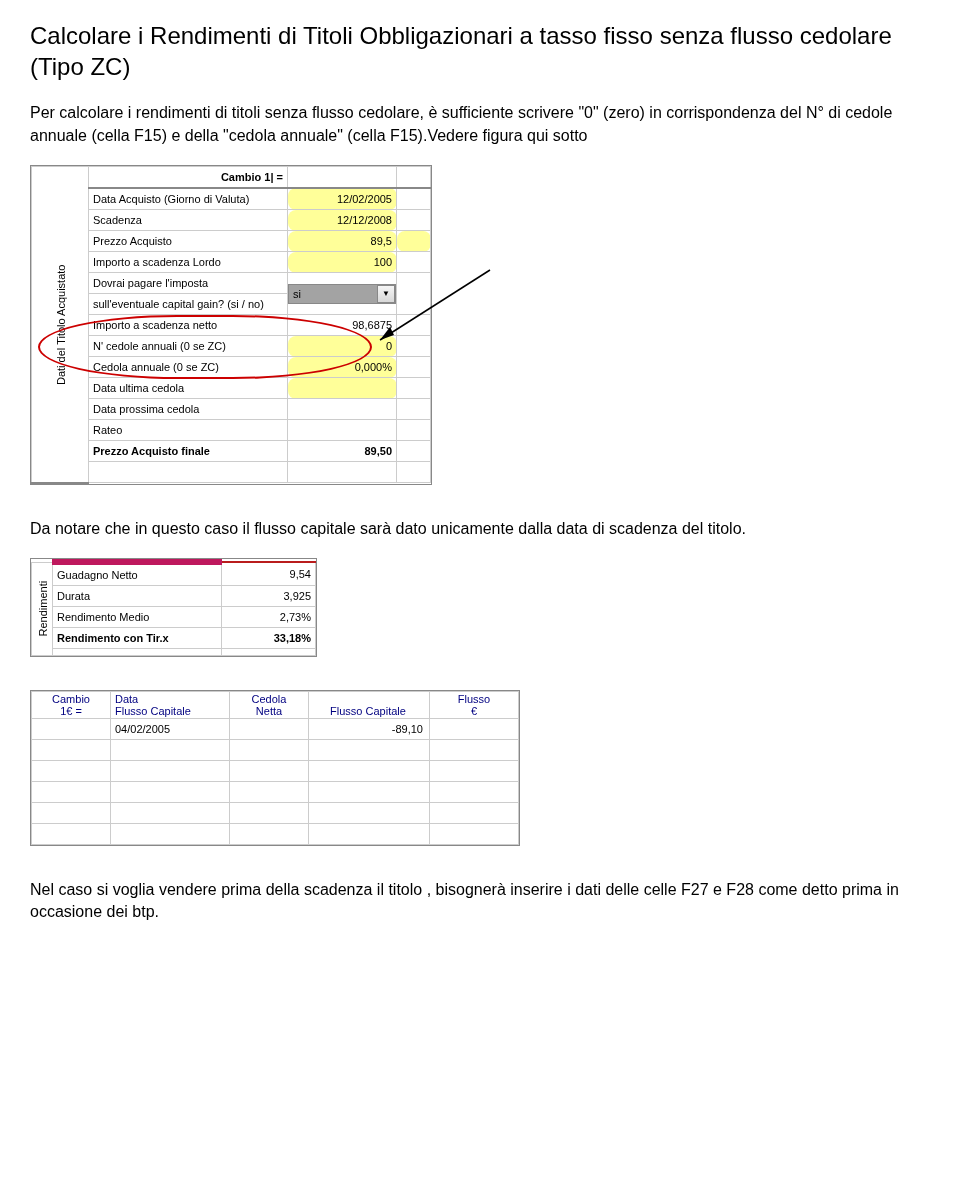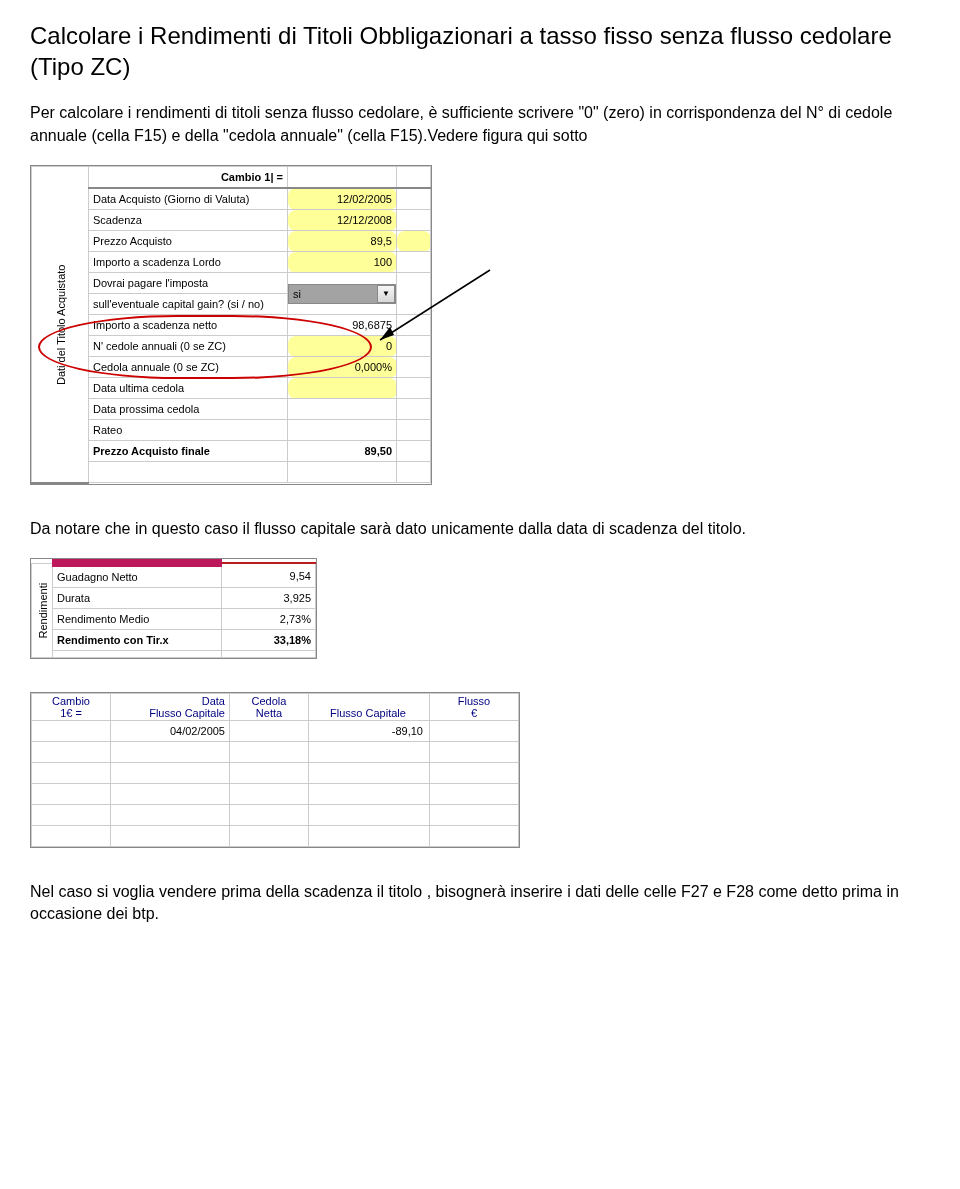--- a/index.html
+++ b/index.html
@@ -90,21 +90,21 @@
   .sheet-small .val-col { width: 85px; }
   .header-row td {
     text-align: center;
     font-size: 11px;
     vertical-align: middle;
     height: 34px;
     color: #000080;
   }
   .flowtable td { height: 18px; }
   .flowtable .c1 { width: 70px; text-align: center; }
-  .flowtable .c2 { width: 110px; text-align: right; }
+  .flowtable .c2 { width: 110px; text-align: left; }
   .flowtable .c3 { width: 70px; text-align: center; }
   .flowtable .c4 { width: 110px; text-align: right; padding-right: 6px; }
   .flowtable .c5 { width: 80px; text-align: center; }
 </style>
 </head>
 <body>
 
 <h1>Calcolare i Rendimenti di Titoli Obbligazionari a tasso fisso senza flusso cedolare (Tipo ZC)</h1>
 
 <p class="para">Per calcolare i rendimenti di titoli senza flusso cedolare, è sufficiente scrivere "0" (zero) in corrispondenza del N° di cedole annuale (cella F15) e della "cedola annuale" (cella F15).Vedere figura qui sotto</p>
@@ -205,21 +205,21 @@
 </div>
 
 <p class="para">Da notare che in questo caso il flusso capitale sarà dato unicamente dalla data di scadenza del titolo.</p>
 
 <div class="figwrap">
   <div class="sheet sheet-small">
     <table>
       <tbody>
           <tr>
         <td rowspan="5" class="vert">Rendimenti</td>
-        <td class="label-col" style="border-top:8px solid #be185d">Guadagno Netto</td>
+        <td class="label-col" style="border-top:6px solid #be185d">Guadagno Netto</td>
         <td class="val-col" style="border-top:2px solid #b91c1c">9,54</td>
       </tr>
       <tr>
         <td class="label-col">Durata</td>
         <td class="val-col">3,925</td>
       </tr>
       <tr>
         <td class="label-col">Rendimento Medio</td>
         <td class="val-col">2,73%</td>
       </tr>

